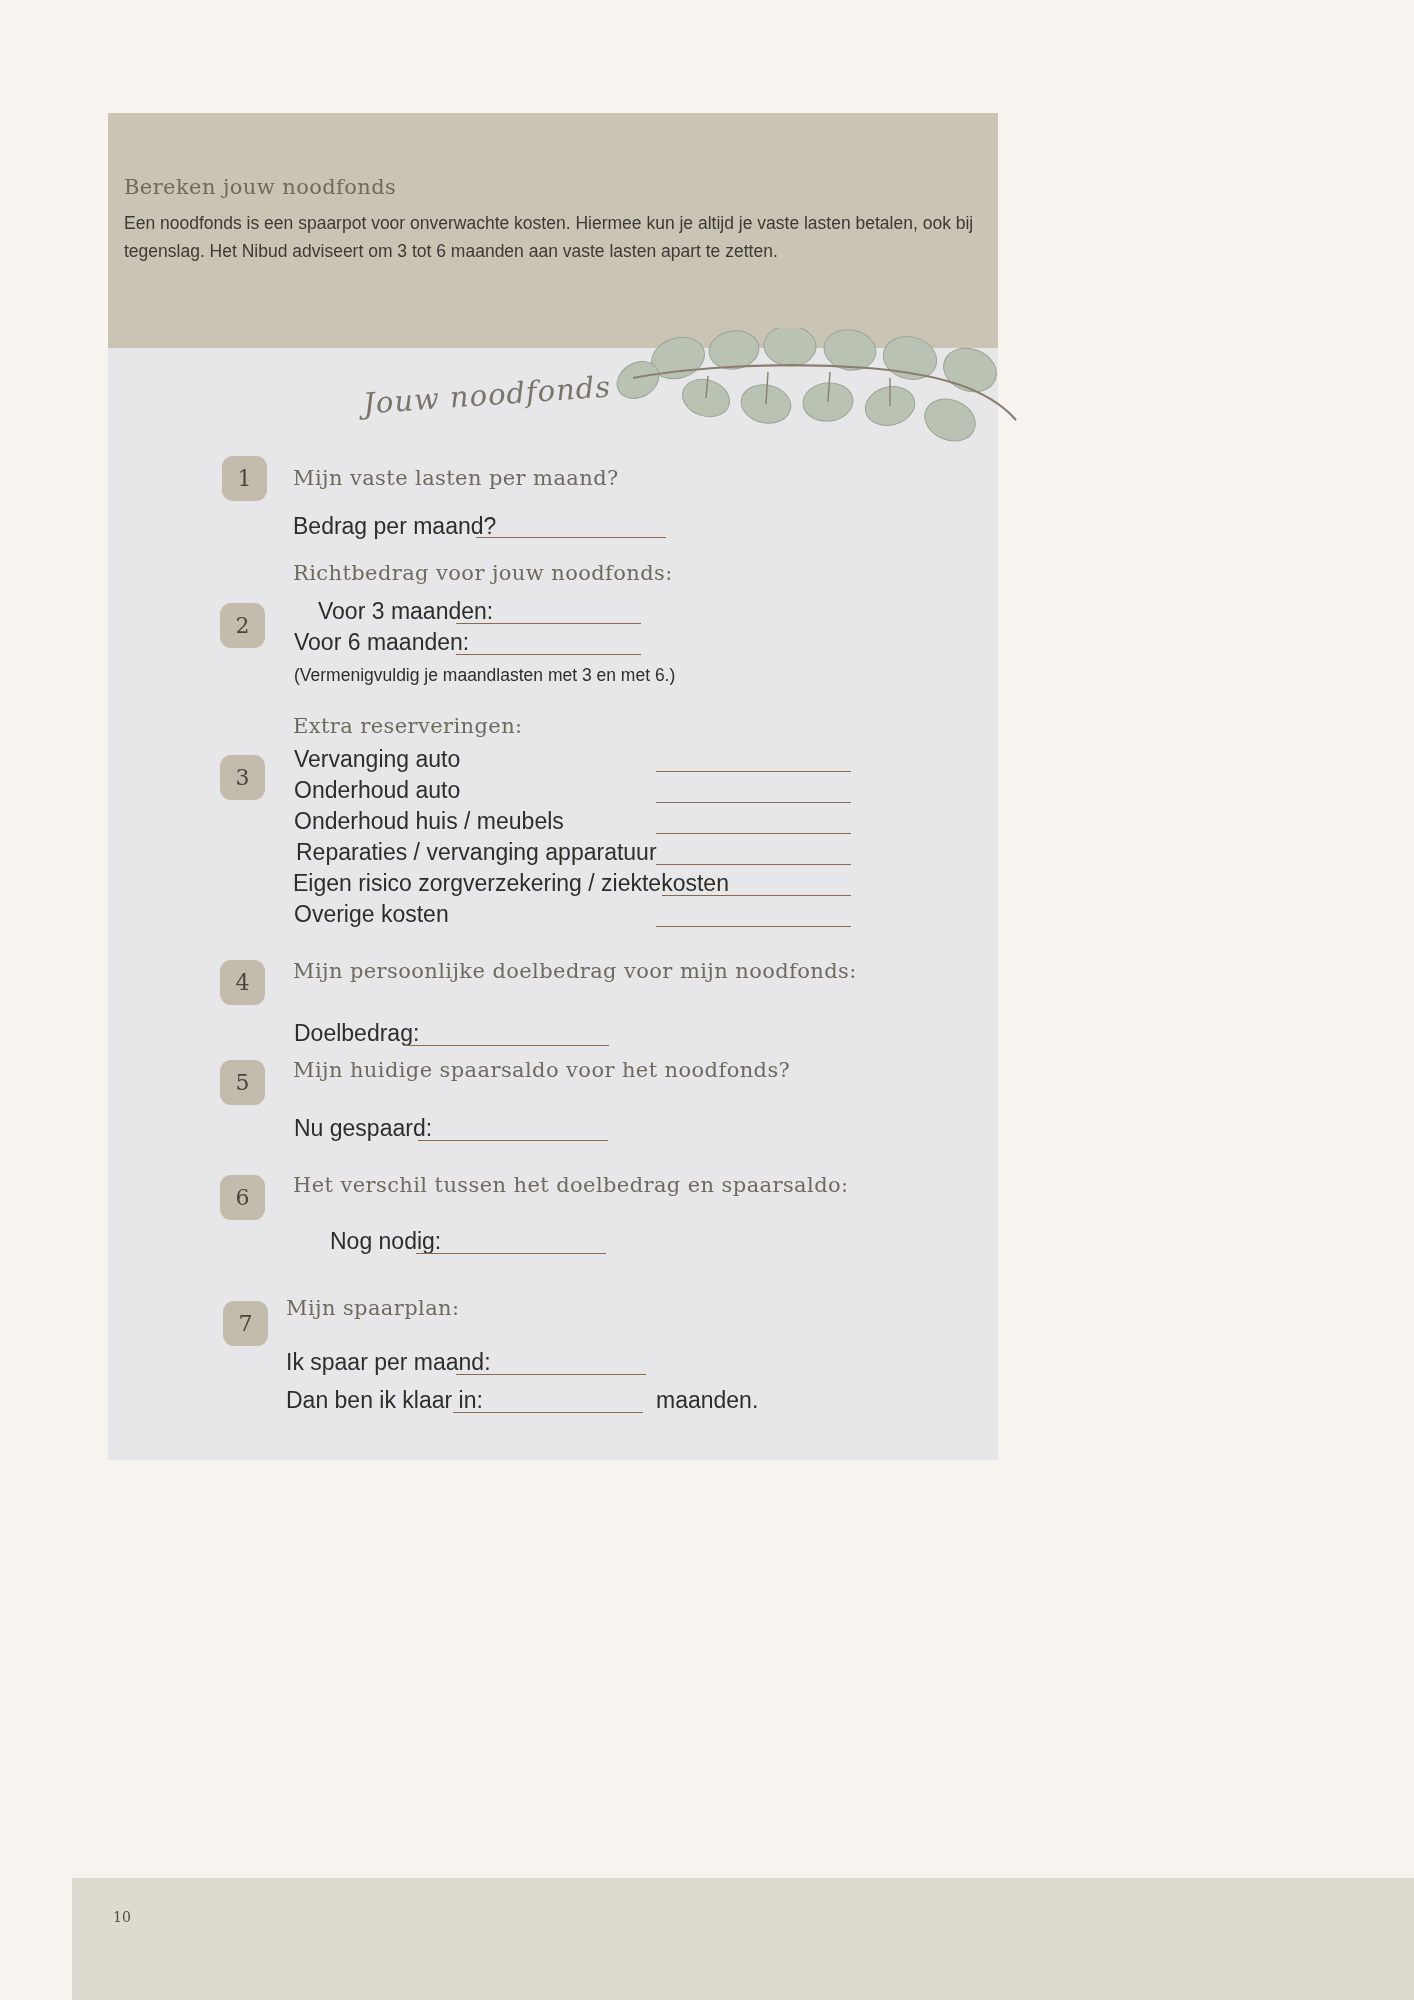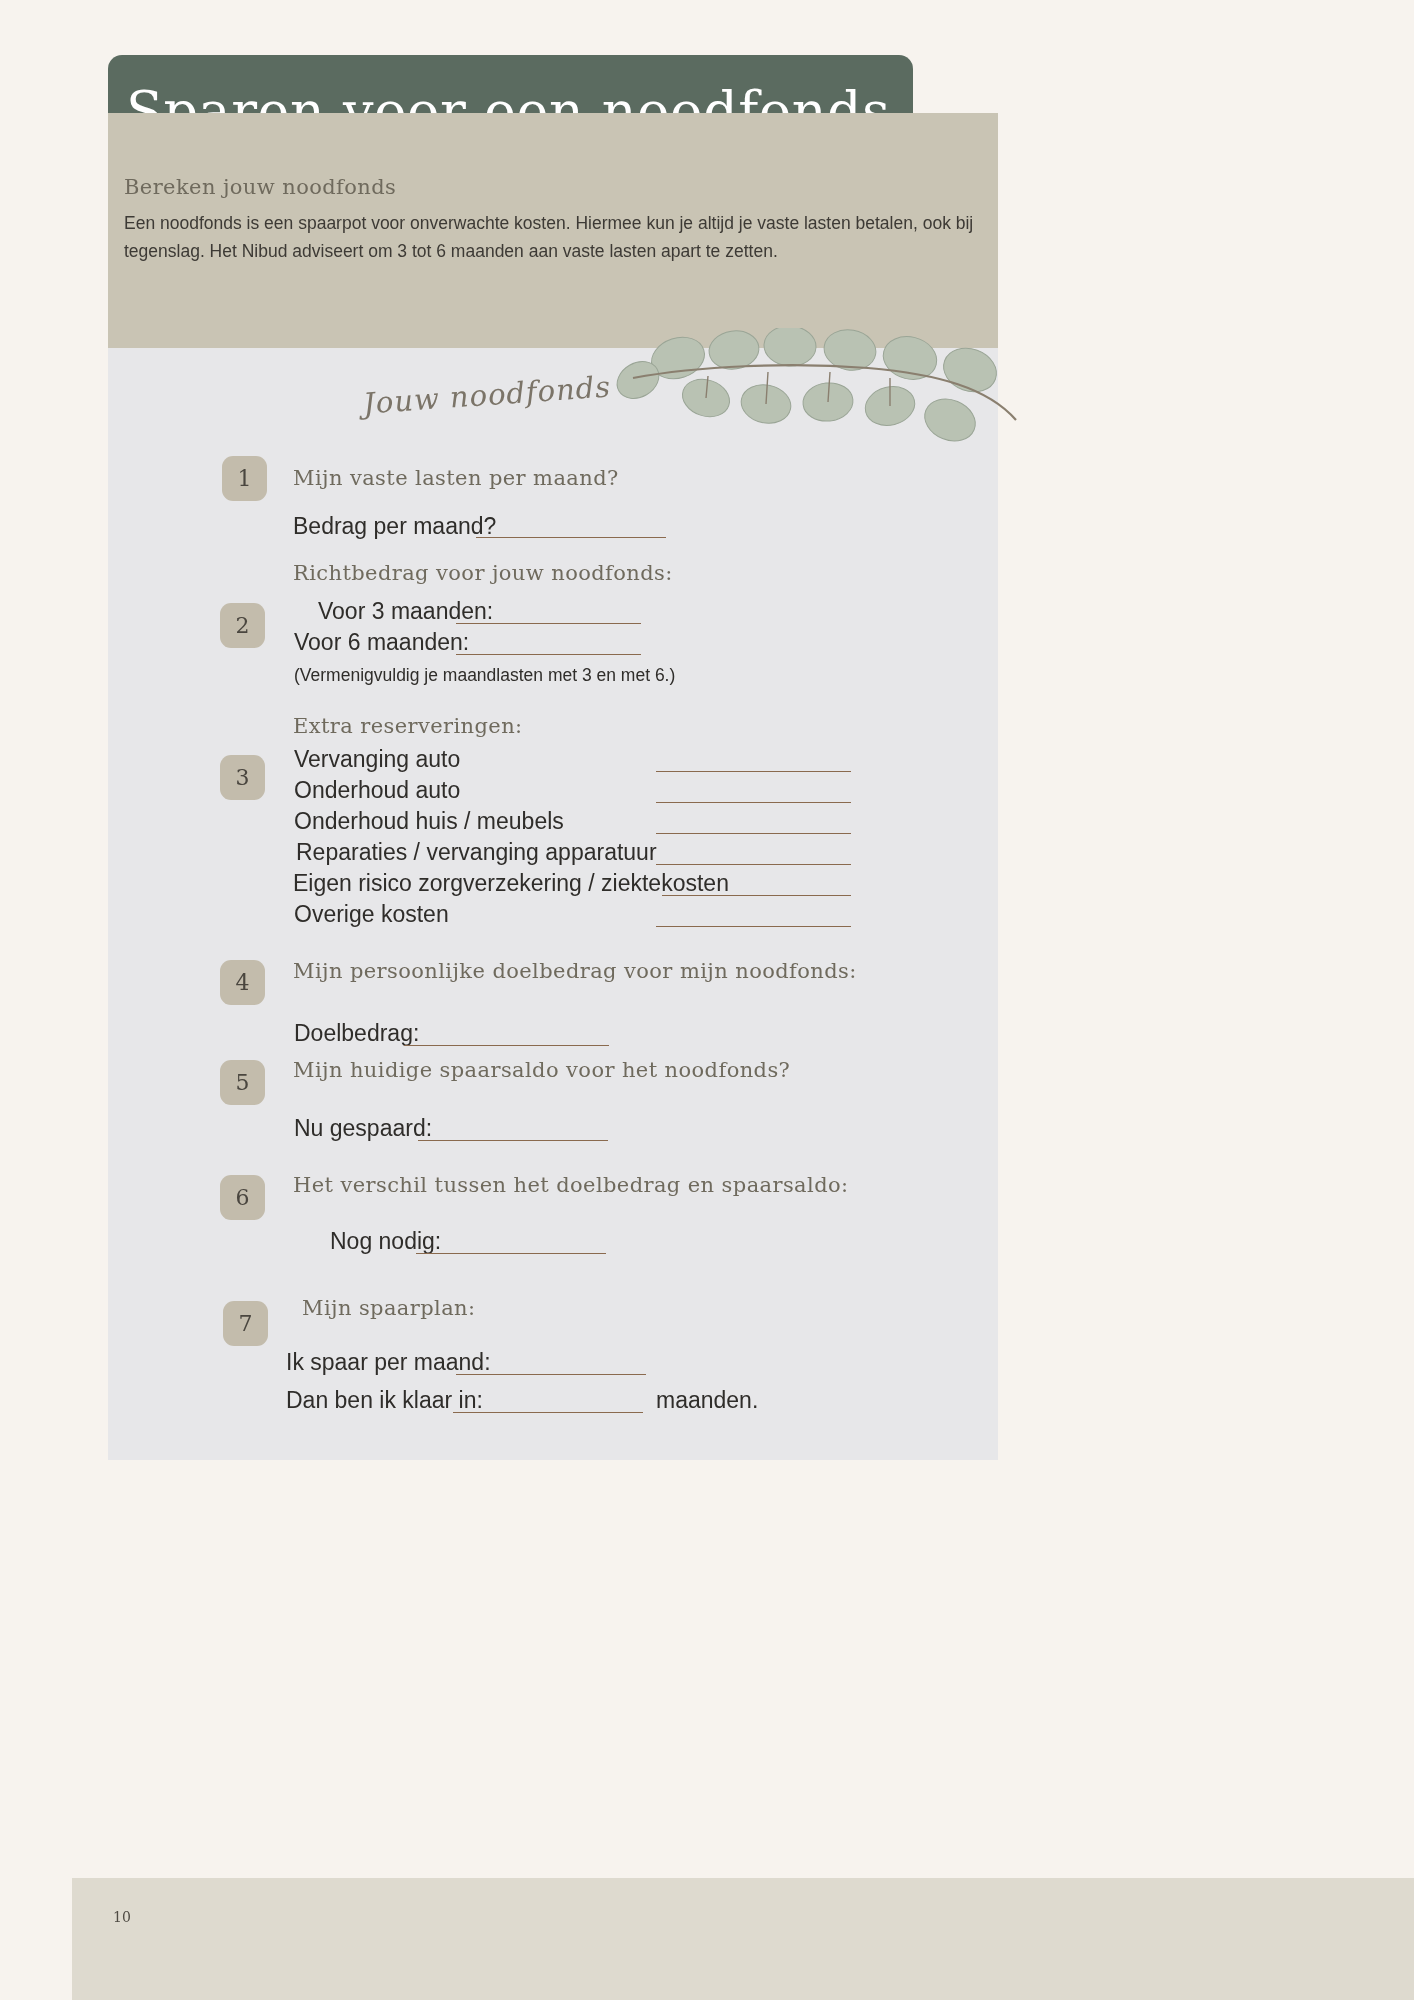--- a/index.html
+++ b/index.html
@@ -173,23 +173,20 @@
     font-size: 14px;
     color: #4f4b44;
     font-family: "DejaVu Serif", serif;
   }
 </style>
 </head>
 <body>
 
 <div class="page">
 
-  <div class="title-bar">
-    <div class="title">Sparen voor een noodfonds</div>
-  </div>
 
   <div class="intro-band">
     <div class="intro-inner">
       <div class="intro-heading">Bereken jouw noodfonds</div>
       <div class="intro-text">
         <span>Een noodfonds is een spaarpot voor onverwachte kosten. Hiermee kun je altijd je vaste lasten betalen, ook bij tegenslag. Het Nibud adviseert om 3 tot 6 maanden aan vaste lasten apart te zetten.</span>
       </div>
     </div>
   </div>
 
@@ -275,21 +272,21 @@
 
     <div class="item">
       <div class="badge" style="left:112px; top:827px;">6</div>
       <div class="q-title" style="left:185px; top:825px;">Het verschil tussen het doelbedrag en spaarsaldo:</div>
       <div class="field-label" style="left:186px; top:880px;margin-left:36px;">Nog nodig:</div>
       <div class="rule" style="left:308px; top:905px; width:190px;"></div>
     </div>
 
     <div class="item">
       <div class="badge" style="left:115px; top:953px;">7</div>
-      <div class="q-title" style="left:194px; top:948px;">Mijn spaarplan:</div>
+      <div class="q-title" style="left:178px; top:948px;">Mijn spaarplan:</div>
 
       <div class="field-label" style="left:178px; top:1001px;">Ik spaar per maand:</div>
       <div class="rule" style="left:348px; top:1026px; width:190px;"></div>
 
       <div class="field-label" style="left:178px; top:1039px;">Dan ben ik klaar in:</div>
       <div class="rule" style="left:345px; top:1064px; width:190px;"></div>
       <div class="field-label" style="left:548px; top:1039px;">maanden.</div>
     </div>
 
   </div>

